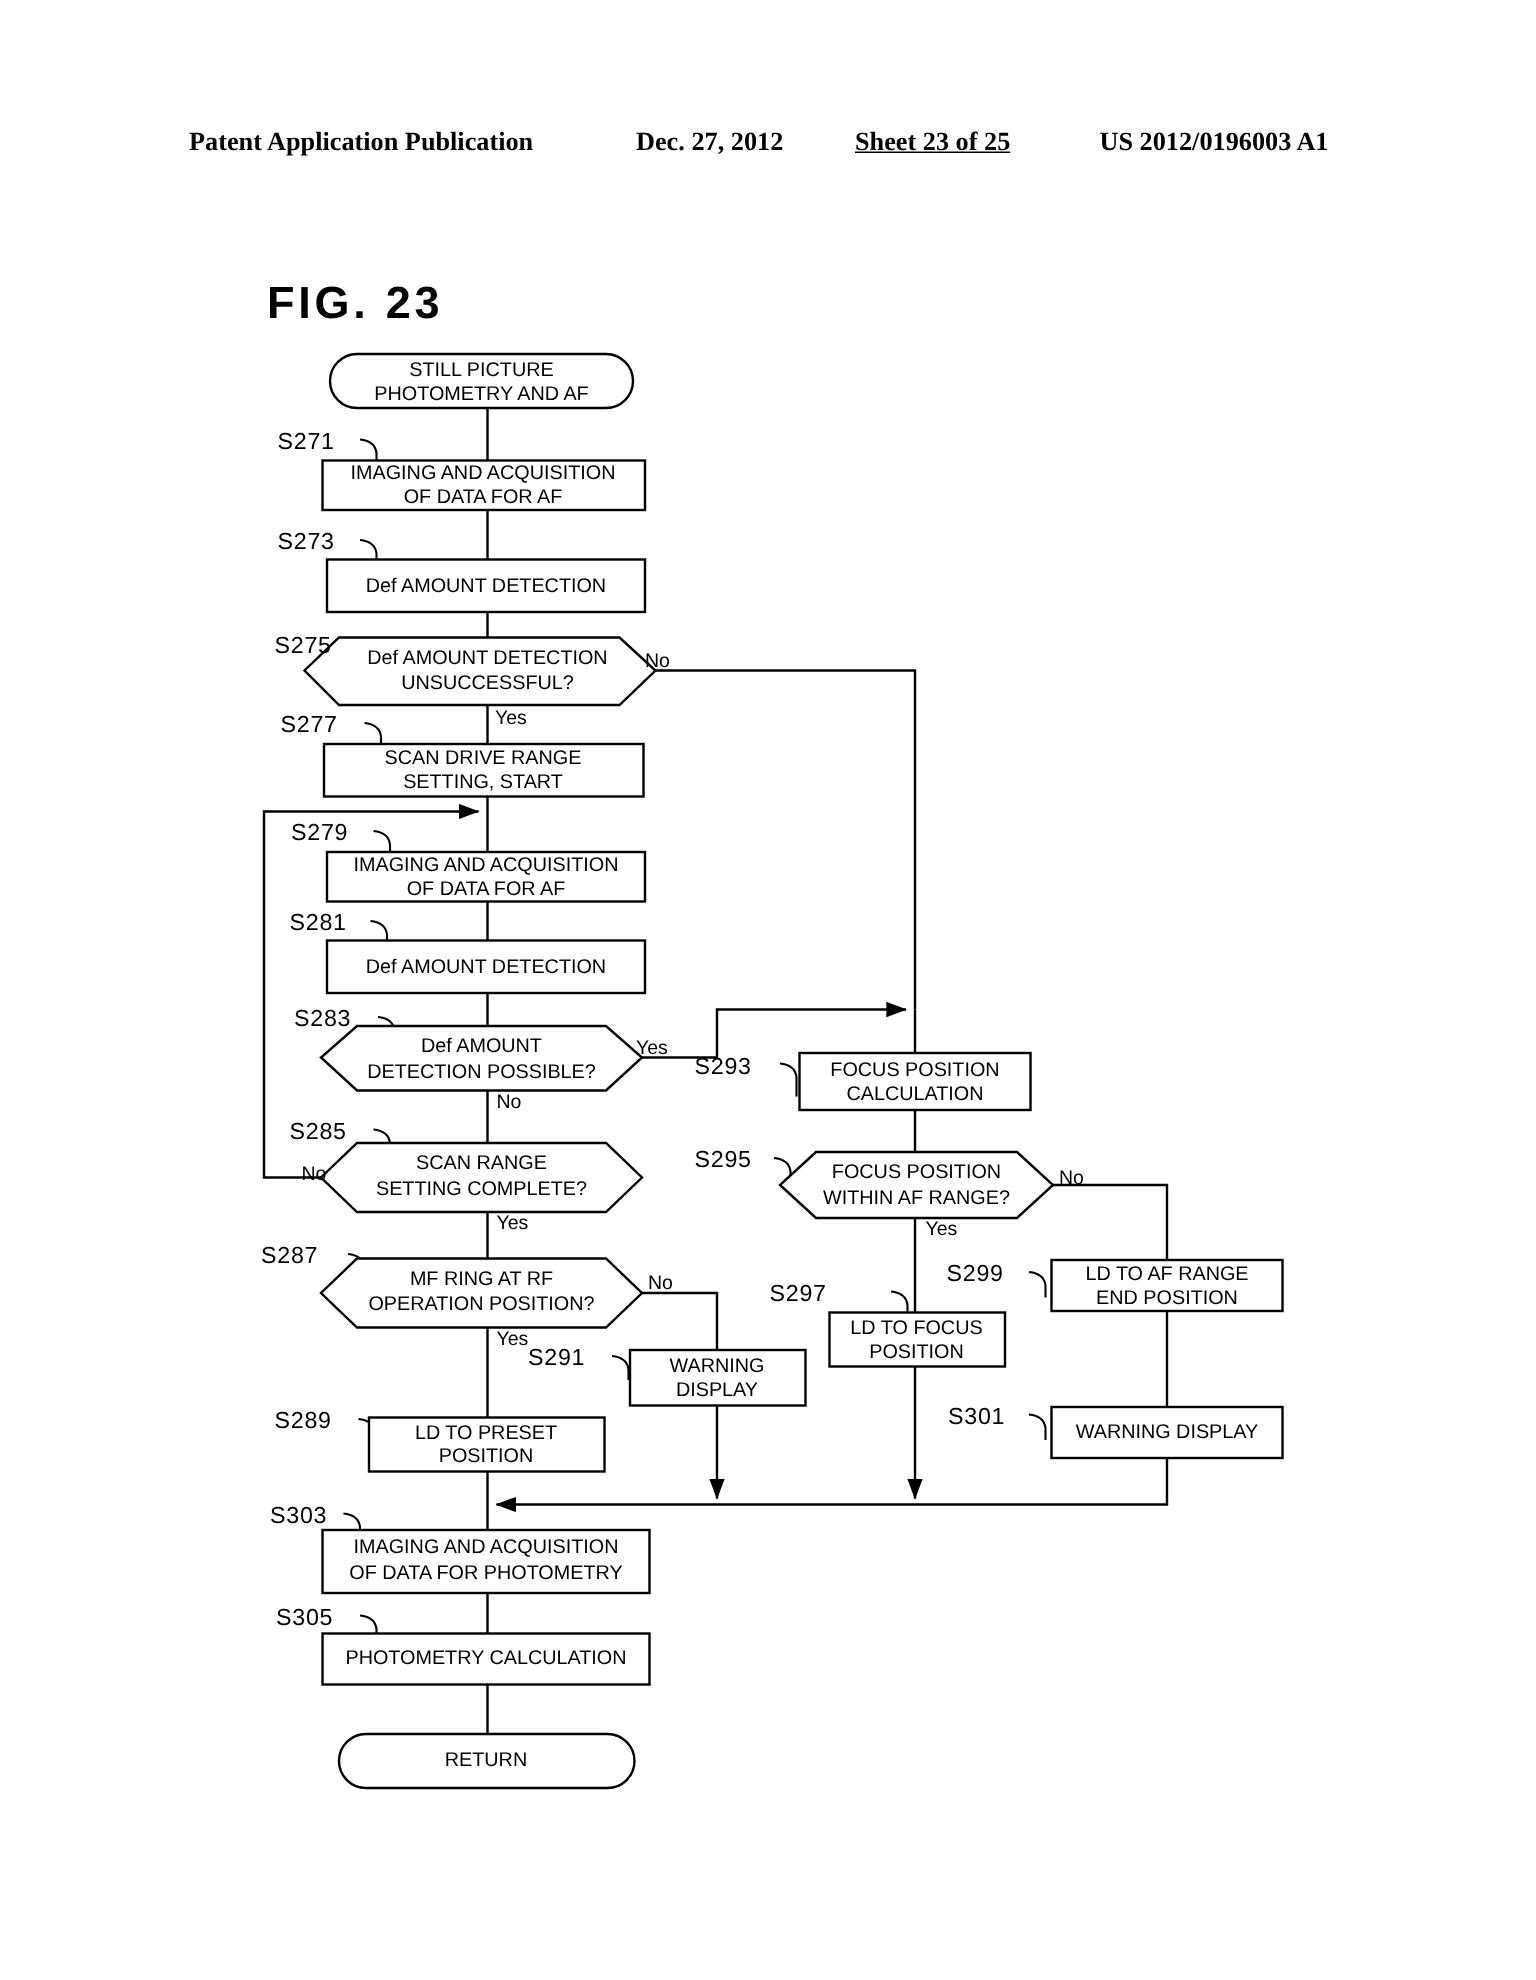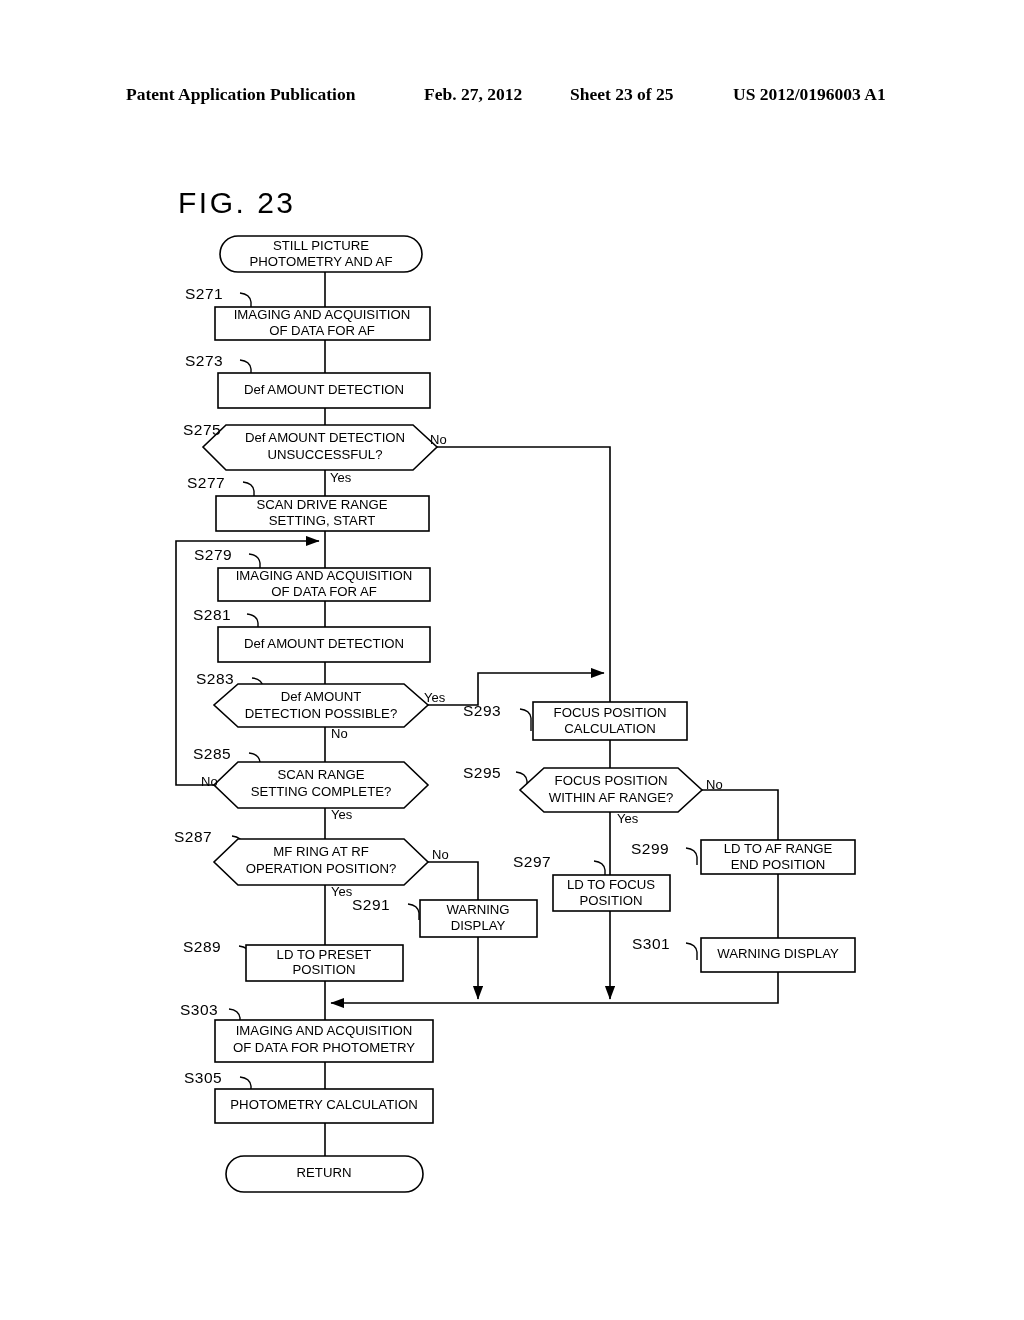--- a/index.html
+++ b/index.html
@@ -34,32 +34,32 @@
     font-size: 17.5px;
     white-space: nowrap;
   }
   #patent-header .hdr-cell {
     position: absolute;
     top: 0;
     letter-spacing: 0px;
   }
   #hdr-pub   { left: 126px; }
   #hdr-date  { left: 424px; }
-  #hdr-sheet { left: 570px; }
+  #hdr-sheet { left: 570px; text-decoration: underline; }
   #hdr-num   { left: 733px; }
 
   
   #figure-label {
     position: absolute;
     left: 178px;
     top: 186px;
     font-family: "Liberation Sans", sans-serif;
     font-size: 30px;
     letter-spacing: 2.5px;
-    font-weight: 400;
+    font-weight: 700;
   }
 
   
   #flowchart {
     position: absolute;
     left: 0;
     top: 0;
     width: 1024px;
     height: 1320px;
   }
@@ -97,21 +97,21 @@
     stroke-width: 1.4;
   }
 </style>
 </head>
 <body>
 
 <div id="page">
 
   <div id="patent-header">
     <span class="hdr-cell" id="hdr-pub">Patent Application Publication</span>
-    <span class="hdr-cell" id="hdr-date">Feb. 27, 2012</span>
+    <span class="hdr-cell" id="hdr-date">Dec. 27, 2012</span>
     <span class="hdr-cell" id="hdr-sheet">Sheet 23 of 25</span>
     <span class="hdr-cell" id="hdr-num">US 2012/0196003 A1</span>
   </div>
 
   <div id="figure-label">FIG. 23</div>
 
   <svg id="flowchart" viewBox="0 0 1024 1320">
     <defs>
       <marker id="arrow" markerWidth="9" markerHeight="9" refX="8.2" refY="3.2" orient="auto" markerUnits="strokeWidth">
         <path d="M0,0 L8.6,3.2 L0,6.4 z" fill="#000000"></path>

